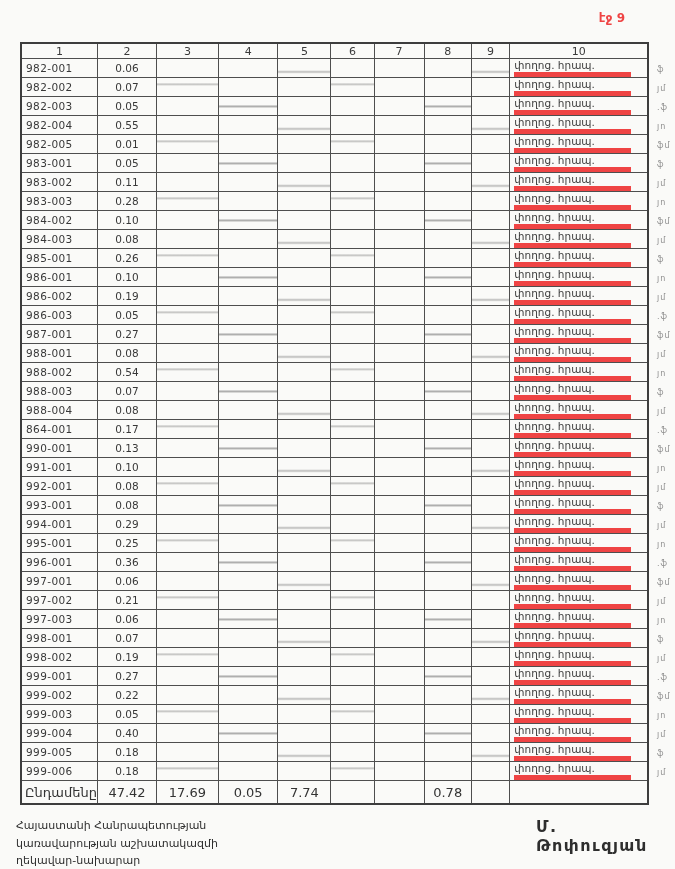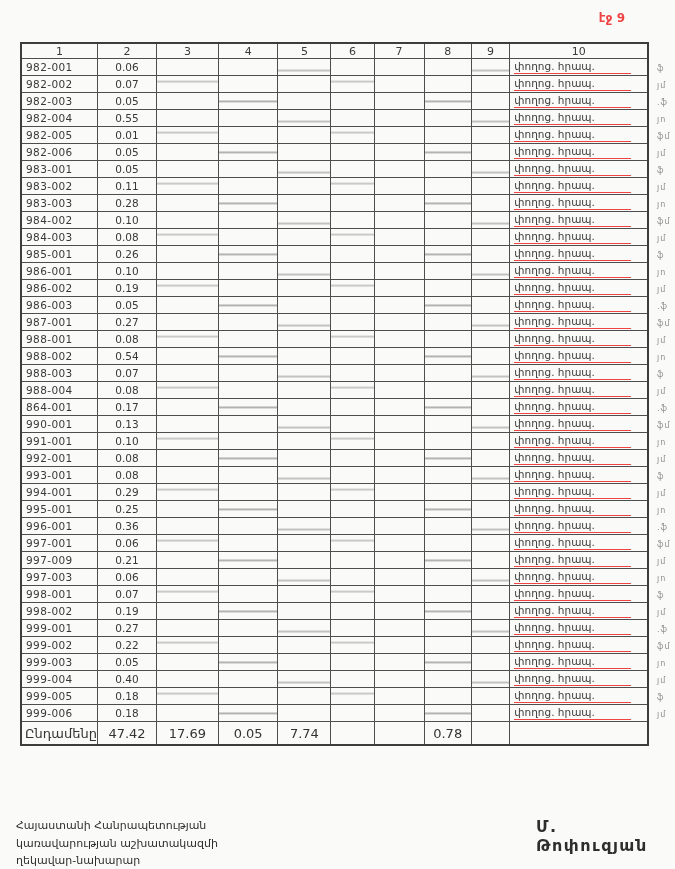--- a/index.html
+++ b/index.html
@@ -60,21 +60,21 @@
     text-align: left;
     padding-left: 4px !important;
     font-size: 11px;
     letter-spacing: 0.4px;
   }
   .c-val { text-align: center; }
   .c-use { text-align: left; padding-left: 4px !important; }
   .use-underline {
     display: inline-block;
     min-width: 117px;
-    border-bottom: 1px solid #ef4444;
+    border-bottom: 5px solid #ef4444;
     font-size: 10.5px;
     line-height: 13px;
     color: #3c3c3c;
   }
   .c-mark span {
     font-size: 8px;
     color: #8f8f8f;
     padding-left: 8px;
     letter-spacing: 1px;
   }
@@ -220,33 +220,20 @@
     <td class="c-empty"></td>
     <td class="c-empty"></td>
     <td class="c-empty"></td>
     <td class="c-empty"></td>
     <td class="c-empty"></td>
     <td class="c-empty"></td>
     <td class="c-use"><span class="use-underline">փողոց. հրապ.</span></td>
     <td class="c-mark"><span>ֆմ</span></td>
   </tr>
 
-  <tr class="data-row">
-    <td class="c-code">982-006</td>
-    <td class="c-val">0.05</td>
-    <td class="c-empty"></td>
-    <td class="c-empty"></td>
-    <td class="c-empty"></td>
-    <td class="c-empty"></td>
-    <td class="c-empty"></td>
-    <td class="c-empty"></td>
-    <td class="c-empty"></td>
-    <td class="c-use"><span class="use-underline">փողոց. հրապ.</span></td>
-    <td class="c-mark"><span>յմ</span></td>
-  </tr>
 
   <tr class="data-row">
     <td class="c-code">983-001</td>
     <td class="c-val">0.05</td>
     <td class="c-empty"></td>
     <td class="c-empty"></td>
     <td class="c-empty"></td>
     <td class="c-empty"></td>
     <td class="c-empty"></td>
     <td class="c-empty"></td>
@@ -558,21 +545,21 @@
     <td class="c-empty"></td>
     <td class="c-empty"></td>
     <td class="c-empty"></td>
     <td class="c-empty"></td>
     <td class="c-empty"></td>
     <td class="c-use"><span class="use-underline">փողոց. հրապ.</span></td>
     <td class="c-mark"><span>ֆմ</span></td>
   </tr>
 
   <tr class="data-row">
-    <td class="c-code">997-009</td>
+    <td class="c-code">997-002</td>
     <td class="c-val">0.21</td>
     <td class="c-empty"></td>
     <td class="c-empty"></td>
     <td class="c-empty"></td>
     <td class="c-empty"></td>
     <td class="c-empty"></td>
     <td class="c-empty"></td>
     <td class="c-empty"></td>
     <td class="c-use"><span class="use-underline">փողոց. հրապ.</span></td>
     <td class="c-mark"><span>յմ</span></td>

